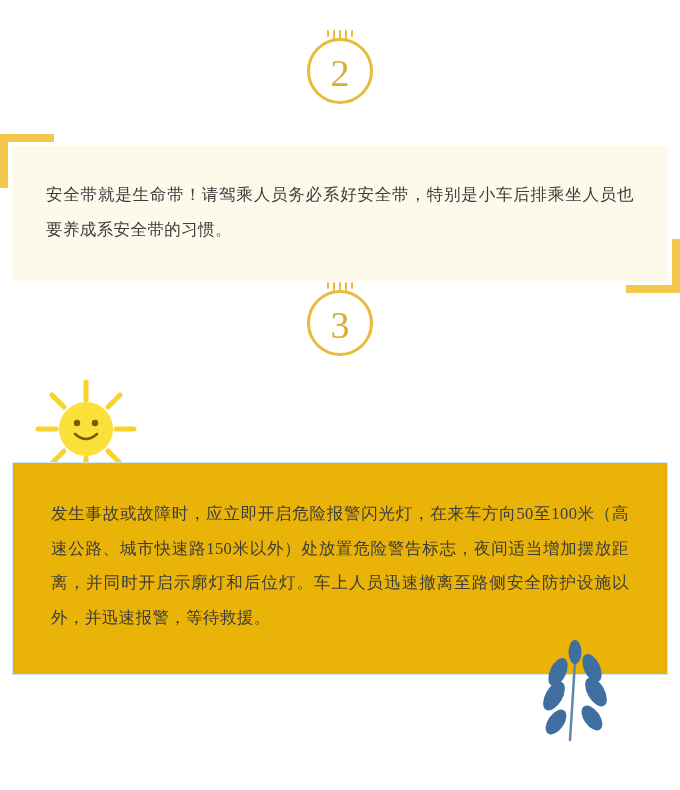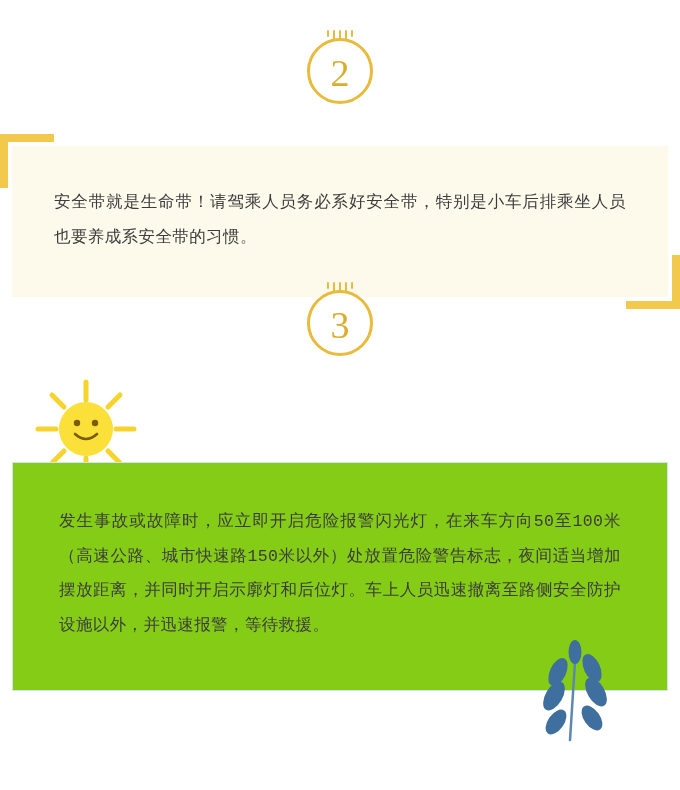--- a/index.html
+++ b/index.html
@@ -91,33 +91,33 @@
     border-bottom: 8px solid #f2c94c;
   }
 
   
   .card-blue {
     position: absolute;
     left: 12px;
     top: 462px;
     width: 656px;
     box-sizing: border-box;
-    background: #84cc16;
+    background: #eab308;
     border: 1px solid #cfe4f5;
     padding: 30px 34px 34px 34px;
   }
 
   .body-text {
-    font-family: Liberation Mono, monospace;
+    font-family: Liberation Serif, serif;
     font-size: 16.5px;
     line-height: 2.1;
     color: #3c3c3c;
     letter-spacing: 0.4px;
     text-align: justify;
-    margin: 12px;
+    margin: 4px;
   }
 
   
   .sun {
     position: absolute;
     left: 26px;
     top: 374px;
     width: 120px;
     height: 110px;
   }

